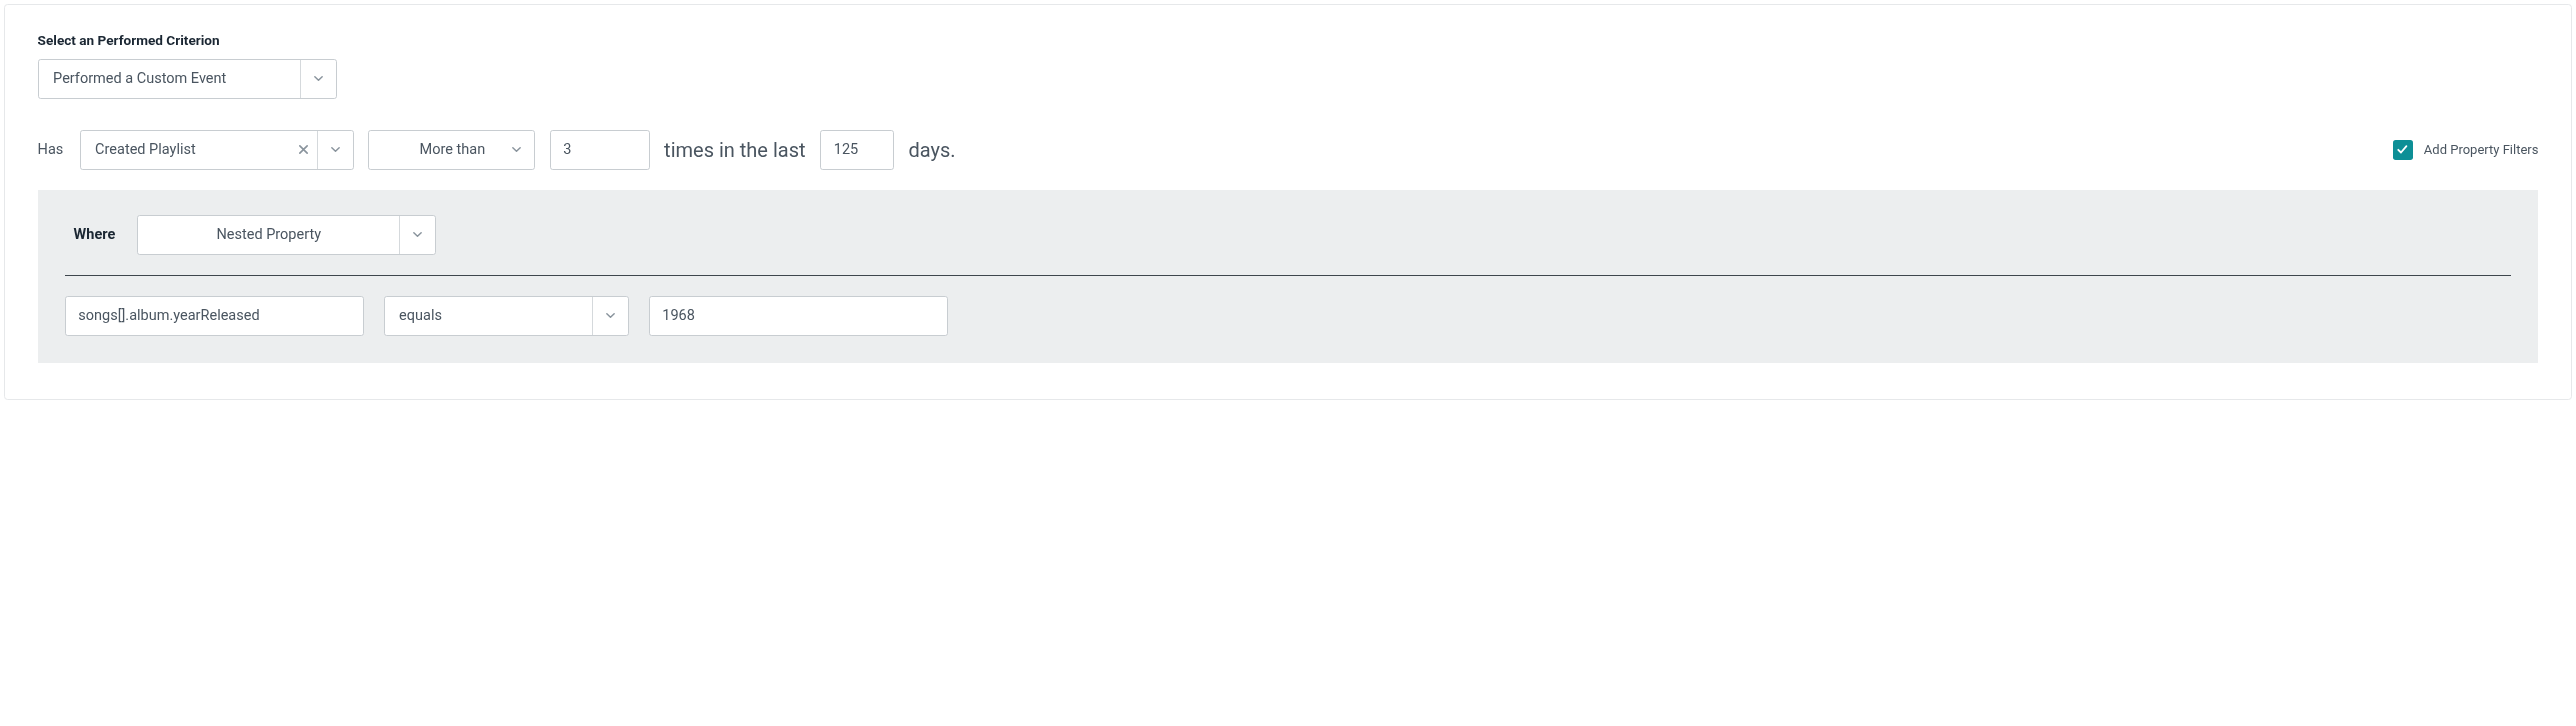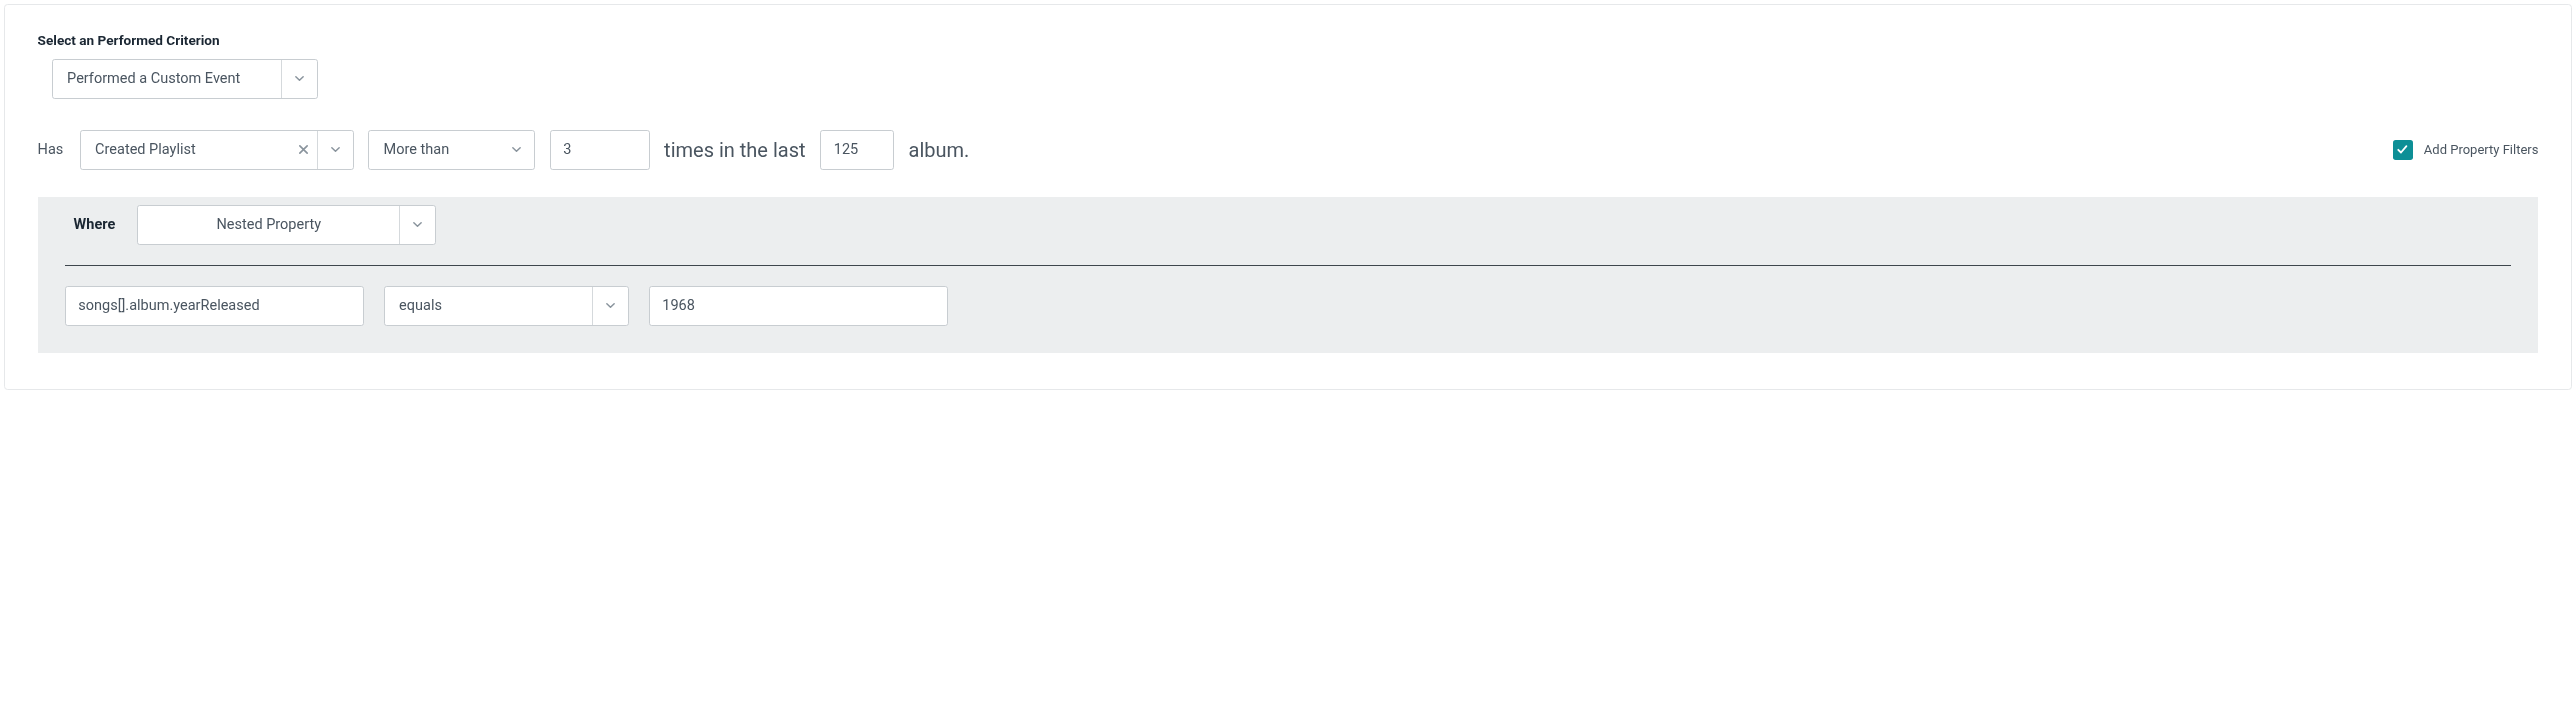--- a/index.html
+++ b/index.html
@@ -111,46 +111,46 @@
   }
   .checkbox svg {
     width: 12.7px;
     height: 12.7px;
   }
   .checkbox-label {
     color: #4a5560;
     font-size: 13px;
   }
   .filter-panel {
-    margin-top: 27px;
+    margin-top: 20px;
     background: #eceeef;
-    padding: 8px 27px 27px 27px;
+    padding: 25px 27px 27px 27px;
   }
   .where-row {
     display: flex;
     align-items: center;
     gap: 22px;
     padding-bottom: 20px;
     border-bottom: 0.9px solid #3e464d;
   }
   .where-label {
     font-weight: 700;
     font-size: 14.5px;
     color: #1b2733;
     margin-left: 9px;
   }
   .filter-row {
     display: flex;
     align-items: center;
     gap: 20px;
     margin-top: 20px;
   }
-  .w-criterion { width: 266px; margin-left: 14px; }
+  .w-criterion { width: 299px; }
   .w-event { width: 274px; }
-  .w-comparator { width: 167px; }
+  .w-comparator { width: 167px; padding-left: 36px; }
   .w-count { width: 100px; text-align:left;}
   .w-days { width: 74px; text-align:left;}
   .w-where { width: 299px; text-align: center; }
   .w-prop { width: 299px; }
   .w-op { width: 245px; }
   .w-val { width: 299px; }
 </style>
 </head>
 <body>
 
@@ -198,21 +198,21 @@
         </span>
       </div>
     </div>
 
     <input class="text-input w-count" style="margin-right: 14.5px;" value="3">
 
     <span class="text-static" style="margin-right:14.5px;">times in the last</span>
 
     <input class="text-input w-days" style="margin-right: 14.5px;" value="125">
 
-    <span class="text-static">album.</span>
+    <span class="text-static">days.</span>
 
     <div class="right-side">
       <div class="checkbox">
         <svg viewBox="0 0 14 14">
             <path d="M2.5 7.5l3 3 6-7" stroke="#ffffff" stroke-width="2" fill="none" stroke-linecap="round" stroke-linejoin="round"></path>
           </svg>
       </div>
       <span class="checkbox-label">Add Property Filters</span>
     </div>
   </div>

